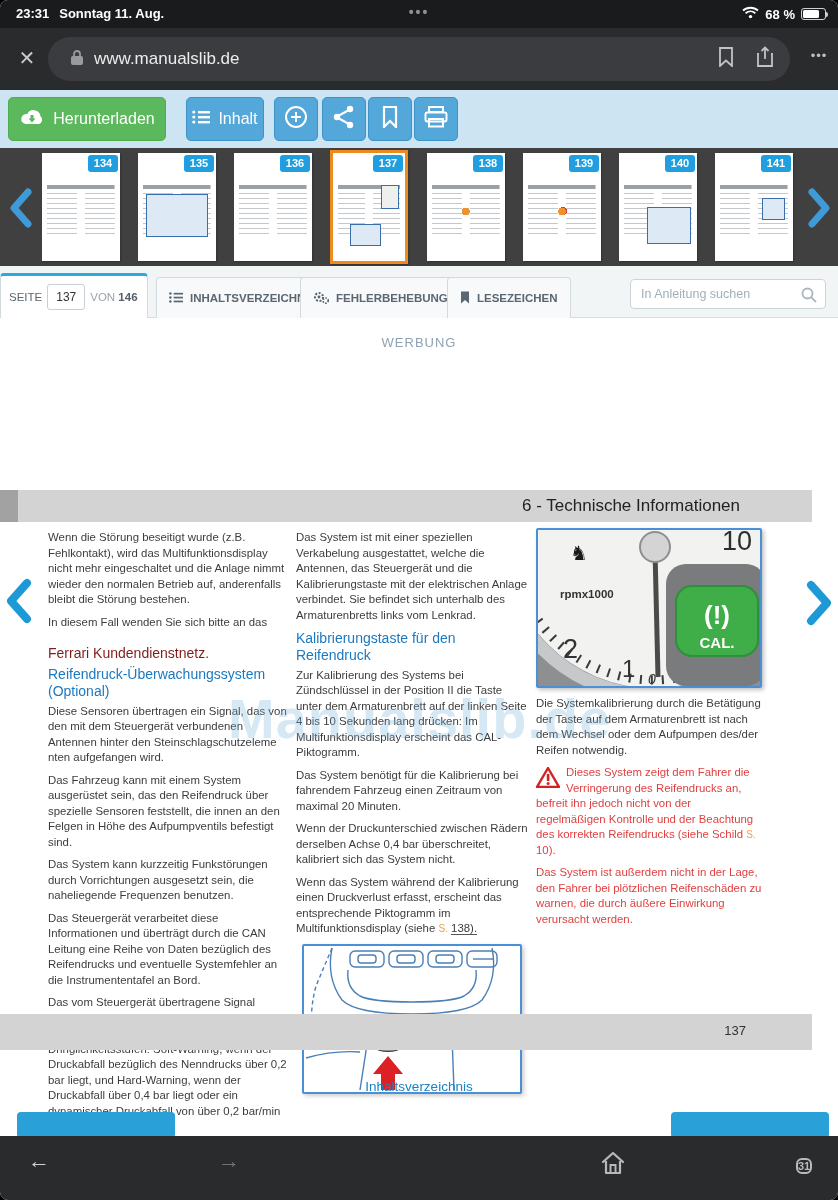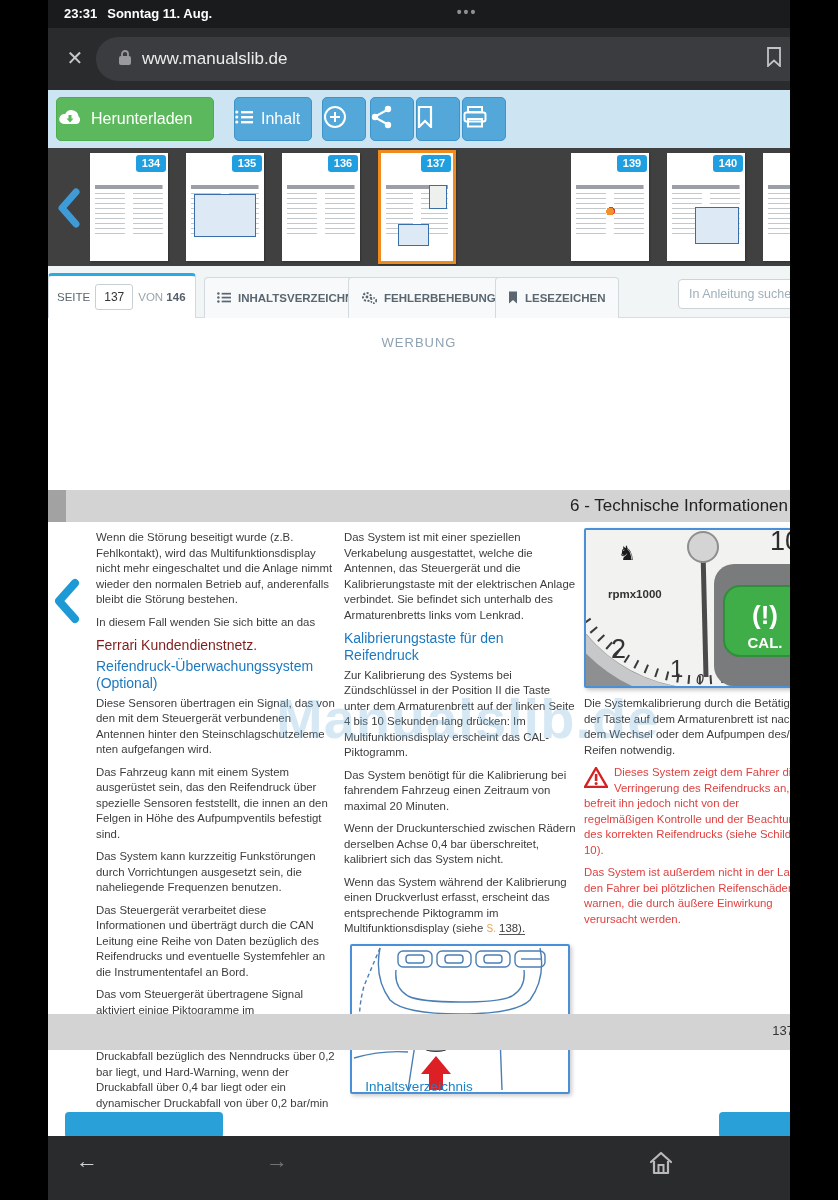--- a/index.html
+++ b/index.html
@@ -1,18 +1,18 @@
 <!DOCTYPE html>
 <html><head>
 <meta charset="utf-8">
 <style>
   * { margin:0; padding:0; box-sizing:border-box; }
   html,body { background:#000; }
   body { font-family:"Liberation Sans", sans-serif; }
-  .screen { position:relative; width:742px; height:1200px; background:#fff; overflow:hidden; margin:0 auto; }
+  .screen { position:relative; width:838px; height:1200px; background:#fff; overflow:hidden; margin:0 auto;border-radius:8px; }
 
   
   .status-bar { position:absolute; left:0; top:0; width:838px; height:28px; background:#1a1b1d; color:#fff;
     display:flex; align-items:center; font-size:13px; font-weight:bold; }
   .sb-left { position:absolute; left:16px; top:6px; display:flex; gap:10px; }
   .sb-center { position:absolute; left:0; right:0; top:4px; text-align:center; color:#8e8e93; letter-spacing:2px; font-size:14px; }
   .sb-right { position:absolute; right:12px; top:6px; display:flex; align-items:center; gap:6px; }
   .battery { width:25px; height:12px; border:1px solid rgba(255,255,255,.8); border-radius:3px; position:relative; }
   .battery .fill { position:absolute; left:1px; top:1px; bottom:1px; width:68%; background:#fff; border-radius:1.5px; }
   .battery .tip { position:absolute; right:-3px; top:3px; width:2px; height:5px; background:rgba(255,255,255,.8); border-radius:0 2px 2px 0; }
@@ -22,21 +22,21 @@
   .close-x { position:absolute; left:14px; top:17px; color:#c9c9cc; font-size:20px; line-height:26px; width:26px; text-align:center; cursor:pointer; }
   .url-pill { position:absolute; left:48px; top:9px; width:742px; height:44px; background:#3b3c3f; border-radius:22px;
     display:flex; align-items:center; color:#ececec; }
   .url-pill .lock { margin-left:22px; }
   .url-text { margin-left:10px; font-size:17px; }
   .pill-icons { position:absolute; right:16px; top:0; height:44px; display:flex; align-items:center; gap:22px; }
   .more-dots { position:absolute; right:6px; top:20px; color:#bfbfc2; font-size:13px; letter-spacing:1px; width:26px; text-align:center; }
 
   
   .ml-toolbar { position:absolute; left:0; top:90px; width:838px; height:58px; background:#cde4f3; }
-  .btn { display:inline-flex; align-items:center; justify-content:flex-start; gap:8px; height:44px; border-radius:5px;
+  .btn { display:inline-flex; align-items:center; justify-content:center; gap:8px; height:44px; border-radius:5px;
     font-size:16px; color:#fff; cursor:pointer; border:1px solid transparent; }
   .btn-green { position:absolute; left:8px; top:7px; width:158px; background:#5cb85c; border-color:#4cae4c; }
   .btn-blue { background:#53a7d9; border-color:#3e93c8;margin-left:12px; }
   .btn-inhalt { position:absolute; left:174px; top:7px; width:78px; }
   .sq { position:absolute; top:7px; width:44px; }
   .sq1 { left:262px; } .sq2 { left:310px; } .sq3 { left:356px; } .sq4 { left:402px; }
 
   
   .thumb-strip { position:absolute; left:0; top:148px; width:838px; height:118px; background:#404040; }
   .strip-chev { position:absolute; top:40px; width:26px; height:40px; cursor:pointer; }
@@ -249,20 +249,25 @@
     <div class="thumb" style="left:234px">
       <div class="mini"></div>
       <span class="badge">136</span>
     </div>
     <div class="thumb selected" style="left:330px">
       <div class="mini"></div>
       <div class="mini-pic" style="right:8%;top:30%;width:26%;height:22%;background:#eef0ee;"></div>
       <div class="mini-pic" style="left:24%;bottom:14%;width:42%;height:20%;"></div>
       <span class="badge">137</span>
     </div>
+    <div class="thumb" style="left:427px">
+      <div class="mini"></div>
+      <div class="dots"></div>
+      <span class="badge">138</span>
+    </div>
     <div class="thumb" style="left:523px">
       <div class="mini"></div>
       <div class="dots few"></div>
       <span class="badge">139</span>
     </div>
     <div class="thumb" style="left:619px">
       <div class="mini"></div>
       <div class="mini-pic" style="right:8%;bottom:16%;width:56%;height:34%;"></div>
       <span class="badge">140</span>
     </div>
@@ -338,21 +343,21 @@
       </svg>
   </span>
   <span class="page-chev right">
     <svg width="30" height="46" viewBox="0 0 30 46">
         <polyline points="6,5 22,23 6,41" fill="none" stroke="#1d9ad6" stroke-width="8" stroke-linecap="round" stroke-linejoin="round"></polyline>
       </svg>
   </span>
 
   <div class="doc-col col1">
     <p>Wenn die Störung beseitigt wurde (z.B. Fehlkontakt), wird das Multifunktionsdisplay nicht mehr eingeschaltet und die Anlage nimmt wieder den normalen Betrieb auf, anderenfalls bleibt die Störung bestehen.</p>
-    <p style="margin-bottom:6px">In diesem Fall wenden Sie sich bitte an das</p>
+    <p style="margin-bottom:14px">In diesem Fall wenden Sie sich bitte an das</p>
     <p class="ferrari-line">Ferrari Kundendienstnetz.</p>
     <h3 class="blue-h">Reifendruck-Überwachungssystem (Optional)</h3>
     <p>Diese Sensoren übertragen ein Signal, das von den mit dem Steuergerät verbundenen Antennen hinter den Steinschlagschutzeleme nten aufgefangen wird.</p>
     <p>Das Fahrzeug kann mit einem System ausgerüstet sein, das den Reifendruck über spezielle Sensoren feststellt, die innen an den Felgen in Höhe des Aufpumpventils befestigt sind.</p>
     <p>Das System kann kurzzeitig Funkstörungen durch Vorrichtungen ausgesetzt sein, die naheliegende Frequenzen benutzen.</p>
     <p>Das Steuergerät verarbeitet diese Informationen und überträgt durch die CAN Leitung eine Reihe von Daten bezüglich des Reifendrucks und eventuelle Systemfehler an die Instrumententafel an Bord.</p>
     <p>Das vom Steuergerät übertragene Signal aktiviert einige Piktogramme im Multifunktionsdisplay mit zwei Dringlichkeitsstufen: Soft-Warning, wenn der Druckabfall bezüglich des Nenndrucks über 0,2 bar liegt, und Hard-Warning, wenn der Druckabfall über 0,4 bar liegt oder ein dynamischer Druckabfall von über 0,2 bar/min auftritt.</p>
   </div>
 
   <div class="doc-col col2">

